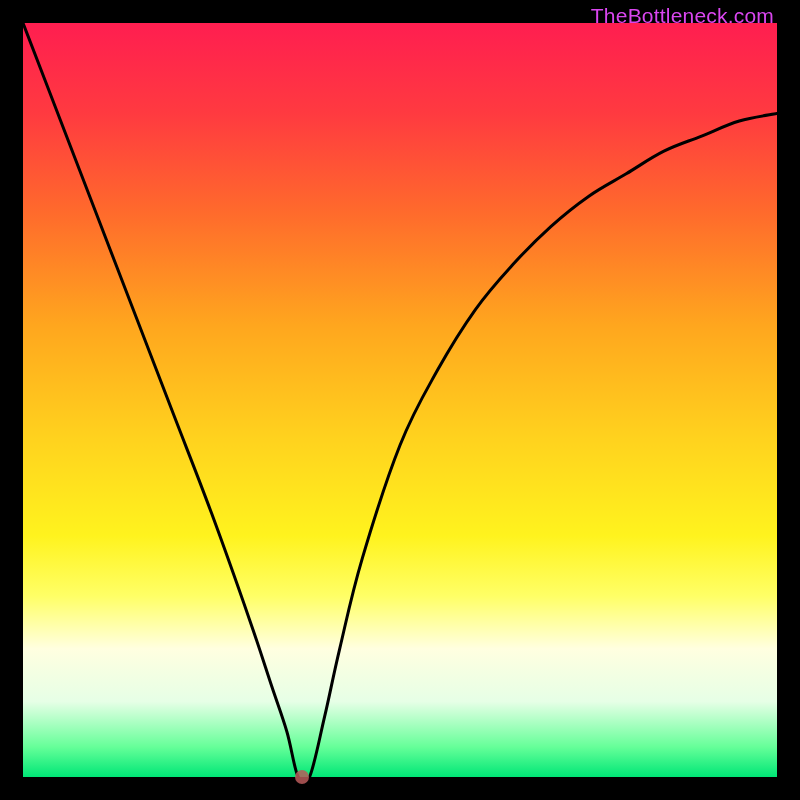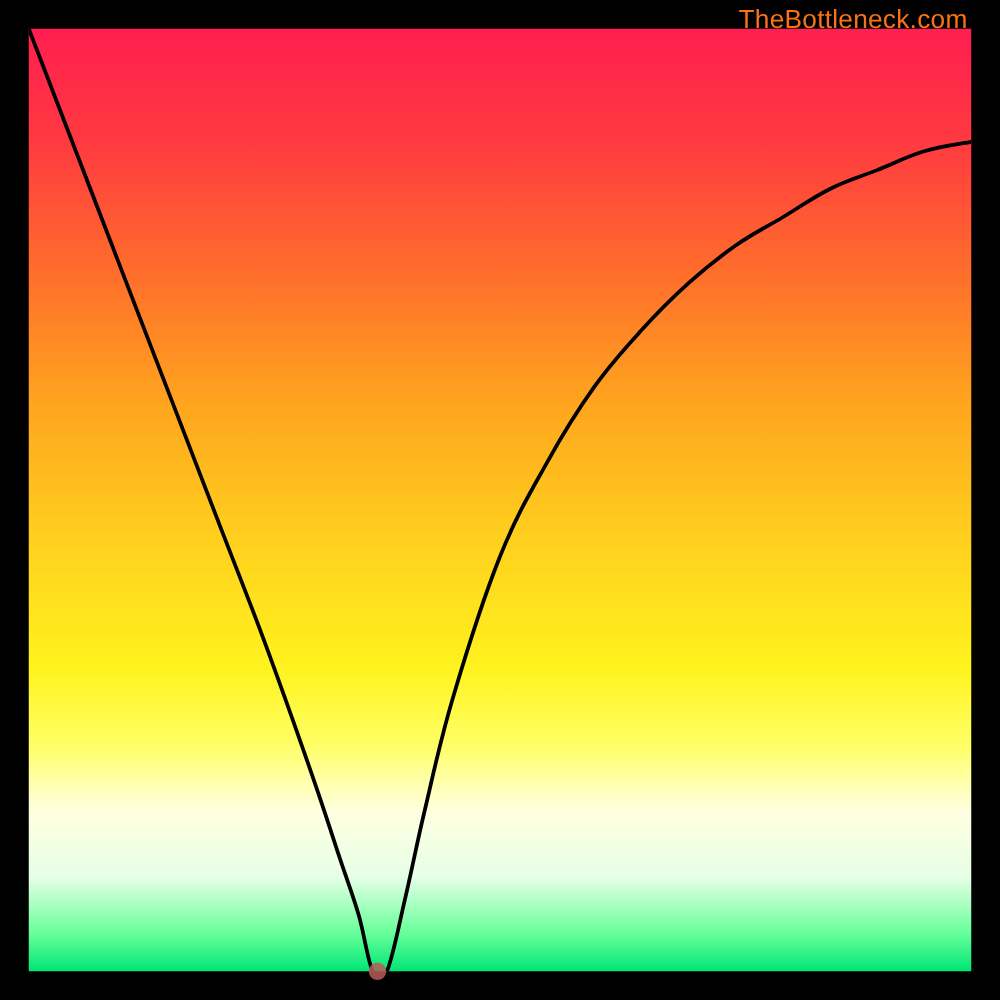--- a/index.html
+++ b/index.html
@@ -21,21 +21,21 @@
       #ffff66 76%,
       #ffffe0 83%,
       #e6ffe6 90%,
       #66ff99 96%,
       #00e676 100%);
   }
   .watermark {
     position: absolute;
     top: 4px;
     right: 26px;
-    color: #f97316;
+    color: #d946ef;
     font-size: 21px;
     font-weight: 500;
     letter-spacing: 0.2px;
   }
   svg.curve {
     position: absolute;
     left: 0; top: 0;
     width: 754px; height: 754px;
   }
   .dot {

